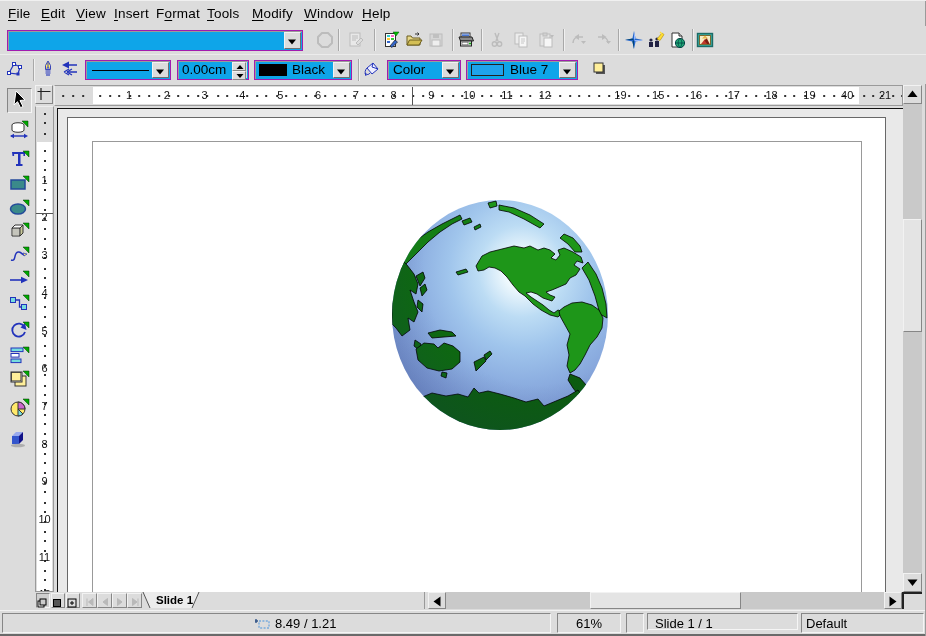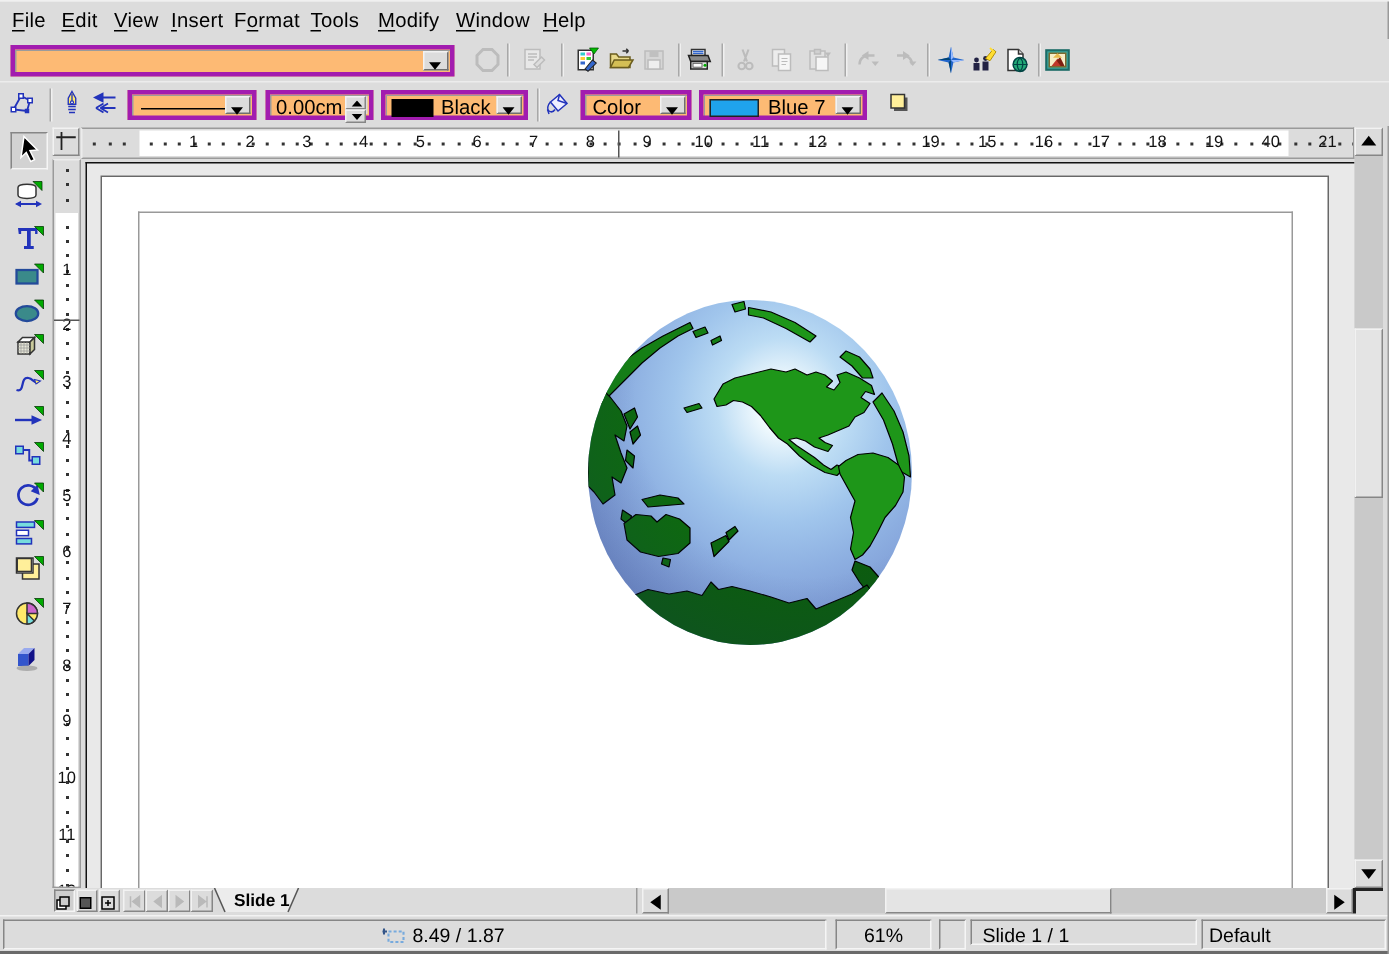--- a/index.html
+++ b/index.html
@@ -1,19 +1,19 @@
 <!DOCTYPE html>
 <html><head><meta charset="utf-8"><style>
 *{margin:0;padding:0;box-sizing:border-box}
 html,body{width:926px;height:636px;overflow:hidden}
 body{position:relative;background:#dcdcdc;font-family:"Liberation Sans",sans-serif;-webkit-font-smoothing:antialiased}
 .abs{position:absolute}
 .raised{border-top:1px solid #f2f2f2;border-left:1px solid #f2f2f2;border-right:1px solid #868686;border-bottom:1px solid #868686;background:#dcdcdc}
 .sunken{border-top:1px solid #868686;border-left:1px solid #868686;border-right:1px solid #f5f5f5;border-bottom:1px solid #f5f5f5}
-.fld{background:#fdba74;border:3px solid #a21caf;box-shadow:inset 1px 1px 0 #9b9b9b}
+.fld{background:#0ea5e9;border:1px solid #a21caf;box-shadow:inset 1px 1px 0 #9b9b9b}
 .dd{position:absolute;top:1px;bottom:1px;width:17px;border-top:1px solid #f2f2f2;border-left:1px solid #f2f2f2;border-right:1px solid #6f6f6f;border-bottom:1px solid #6f6f6f;background:#dcdcdc}
 .dd svg{position:absolute;left:3px;top:5px}
 .menu{position:absolute;top:0;left:0;width:926px;height:26px;background:#dcdcdc;border-top:1px solid #eee}
 .menu span{position:absolute;top:5px;font-size:13.5px;color:#000;letter-spacing:.2px}
 u{text-decoration:underline;text-underline-offset:2px}
 .sep{position:absolute;width:1px;background:#a8a8a8;box-shadow:1px 0 0 #f0f0f0}
 .sb{font-size:13px;color:#000}
 .ico{position:absolute}
 .rnum{position:absolute;font-size:11px;color:#111}
 </style></head><body>
@@ -27,21 +27,21 @@
     <span style="left:252px"><u>M</u>odify</span>
     <span style="left:304px"><u>W</u>indow</span>
     <span style="left:362px"><u>H</u>elp</span>
   </div>
 <div class="abs" style="left:0;top:610px;width:926px;height:24px;background:#dcdcdc;border-top:1px solid #f2f2f2">
     <div class="abs sunken" style="left:2px;top:2px;width:549px;height:20px;background:#dcdcdc">
       <svg style="position:absolute;left:252px;top:4px" width="15" height="11" viewBox="0 0 15 11">
         <rect x="4" y="3" width="10" height="7" fill="none" stroke="#7ad" stroke-width="1.4" stroke-dasharray="2 1.4"></rect>
         <path d="M1 1v4M-1 3h4" stroke="#358" stroke-width="1.4"></path>
       </svg>
-      <span class="sb" style="position:absolute;left:272px;top:2px">8.49 / 1.87</span>
+      <span class="sb" style="position:absolute;left:272px;top:2px">8.49 / 1.21</span>
     </div>
     <div class="abs sunken" style="left:557px;top:2px;width:64px;height:20px;background:#dcdcdc">
       <span class="sb" style="position:absolute;left:18px;top:2px">61%</span>
     </div>
     <div class="abs sunken" style="left:626px;top:2px;width:18px;height:20px;background:#dcdcdc"></div>
     <div class="abs sunken" style="left:647px;top:2px;width:151px;height:17px;background:#dcdcdc">
       <span class="sb" style="position:absolute;left:7px;top:2px">Slide 1 / 1</span>
     </div>
     <div class="abs sunken" style="left:801px;top:2px;width:123px;height:20px;background:#dcdcdc">
       <span class="sb" style="position:absolute;left:4px;top:2px">Default</span>

